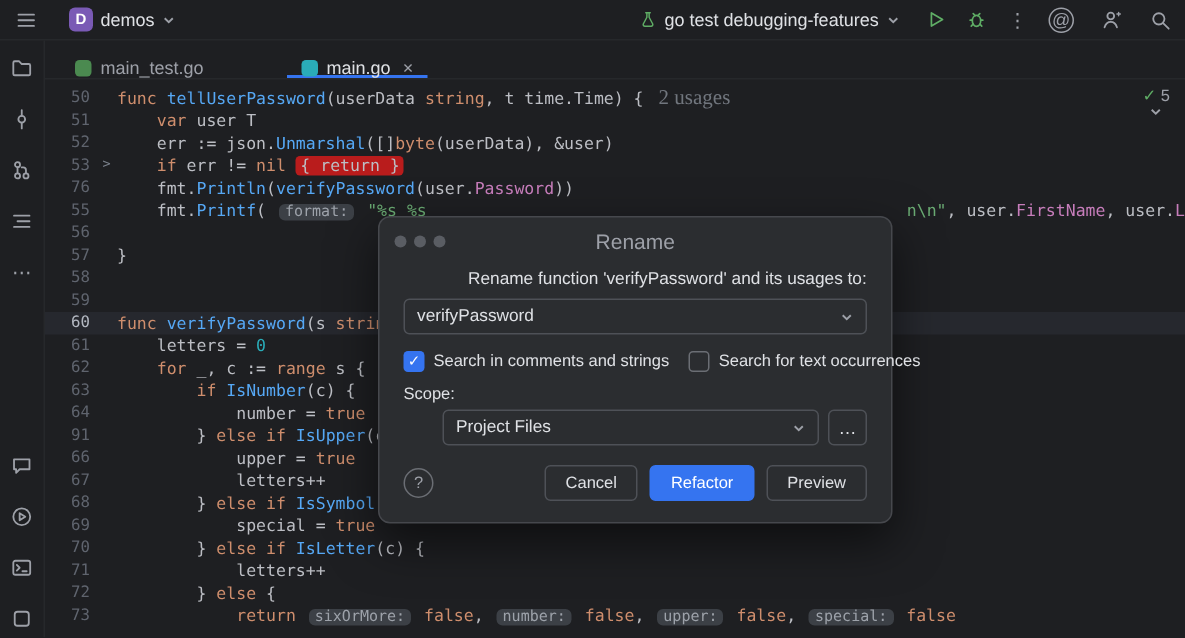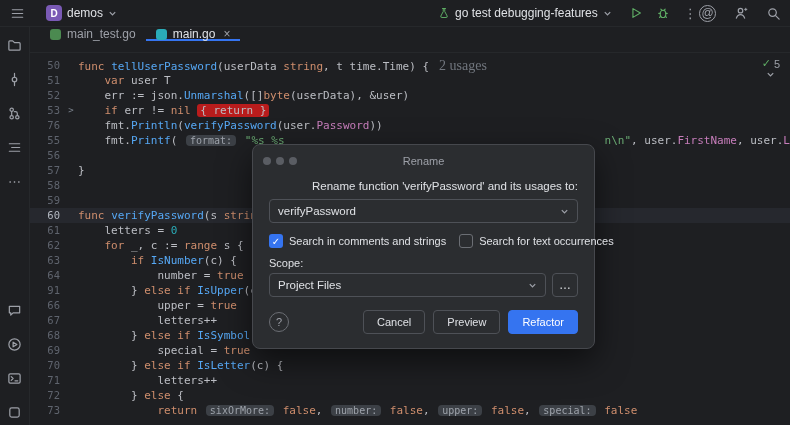--- a/index.html
+++ b/index.html
@@ -9,34 +9,34 @@
   svg { display:block; }
   .ico { stroke:#9da0a8; fill:none; stroke-width:1.3; stroke-linecap:round; stroke-linejoin:round; }
   .ico-green { stroke:#5fad65; }
 
   
   .titlebar { height:27px; display:flex; align-items:center; padding:0 8px; position:relative; border-bottom:1px solid #26282b; }
   .tb-chip { display:flex; align-items:center; gap:5px; padding:3px 6px; border-radius:6px; color:#dfe1e5; cursor:default; }
   .proj-badge { width:16px; height:16px; border-radius:4px; background:#7a5ab5; color:#fff; font-size:10px; font-weight:bold; display:flex; align-items:center; justify-content:center; }
   .chev { width:9px; height:9px; }
   .chev path { stroke:#9da0a8; fill:none; stroke-width:1.4; }
-  .run-group { position:absolute; left:432px; top:0; height:100%; display:flex; align-items:center; gap:9px; }
+  .run-group { position:absolute; left:420px; top:0; height:100%; display:flex; align-items:center; gap:9px; }
   .kebab { color:#9da0a8; font-size:13px; padding:0 3px; }
   .right-group { position:absolute; right:8px; top:0; height:100%; display:flex; align-items:center; gap:15px; }
   .at-badge { color:#9da0a8; font-size:12px; width:17px; height:17px; border:1px solid #9da0a8; border-radius:50%; display:flex; align-items:center; justify-content:center; }
 
   
   .main { display:flex; height:398px; }
   .rail { width:30px; border-right:1px solid #26282b; display:flex; flex-direction:column; align-items:center; padding:9px 0 4px; gap:16px; }
   .rail .spacer { flex:1; }
   .rail-btn { width:18px; height:18px; display:flex; align-items:center; justify-content:center; color:#9da0a8; }
   .content { flex:1; display:flex; flex-direction:column; min-width:0; }
 
   
-  .tabs { height:26px; display:flex; align-items:flex-start; padding-left:10px; border-bottom:1px solid #26282b; }
+  .tabs { height:26px; display:flex; align-items:flex-end; padding-left:10px; border-bottom:1px solid #26282b;gap:45px; }
   .tab { display:flex; align-items:center; gap:6px; padding:0 10px; color:#9da0a8; }
   .tab.active { color:#dfe1e5; box-shadow:inset 0 -2px 0 #3574f0; }
   .file-ico { width:11px; height:11px; border-radius:3px; }
   .file-ico.test { background:#4b8a50; }
   .file-ico.go { background:#2aacb8; }
   .tab-close { color:#9da0a8; font-size:12px; margin-left:2px; }
 
   
   .editor { flex:1; position:relative; font-family:"DejaVu Sans Mono", monospace; font-size:11px; padding-top:5px; overflow:hidden; }
   .line { display:flex; height:15px; line-height:15px; white-space:pre; }
@@ -58,31 +58,31 @@
 
   .inspections { position:absolute; top:4px; right:10px; display:flex; flex-direction:column; align-items:center; z-index:5; font-family:"Liberation Sans", sans-serif; }
   .insp-row { display:flex; align-items:center; gap:3px; font-size:11px; color:#9da0a8; }
   .insp-check { color:#5fad65; font-size:11px; }
 
   
   .dialog { position:absolute; left:252px; top:144px; width:343px; background:#2b2d30; border:1px solid #46484d; border-radius:8px; box-shadow:0 12px 32px rgba(0,0,0,.55); z-index:10; }
   .dlg-titlebar { position:relative; height:22px; display:flex; align-items:center; justify-content:center; margin-top:5px; }
   .dots { position:absolute; left:10px; display:flex; gap:5px; }
   .dot { width:8px; height:8px; border-radius:50%; background:#5a5d63; }
-  .dlg-title { color:#9da0a8; font-size:11px; }
+  .dlg-title { color:#9da0a8; font-size:14px; }
   .dlg-body { padding:8px 16px 0; }
   .prompt { font-size:11.5px; margin-bottom:7px;padding-left:43px; }
   .combo { height:24px; border:1px solid #4e5157; border-radius:4px; background:#2b2d30; display:flex; align-items:center; justify-content:space-between; padding:0 8px; font-size:11.5px; }
   .cb-row { display:flex; align-items:center; gap:13px; margin:11px 0 9px; }
   .cb { display:flex; align-items:center; gap:6px; font-size:11px; white-space:nowrap; }
   .box { width:14px; height:14px; border-radius:3px; flex:none; display:flex; align-items:center; justify-content:center; }
   .box.on { background:#3574f0; color:#fff; font-size:10px; }
   .box.off { border:1px solid #6b6e74; }
   .scope-label { font-size:11px; margin:2px 0 4px; }
-  .scope-row { display:flex; gap:6px; align-items:center; }
+  .scope-row { display:flex; gap:6px; align-items:center;margin-left:26px; }
   .scope-row .combo { flex:1; }
   .more-btn { width:26px; height:24px; border:1px solid #4e5157; border-radius:4px; display:flex; align-items:center; justify-content:center; color:#dfe1e5; font-size:12px; }
   .dlg-footer { display:flex; align-items:center; gap:8px; padding:13px 16px 14px; }
   .help { width:20px; height:20px; border:1px solid #6b6e74; border-radius:50%; display:flex; align-items:center; justify-content:center; color:#9da0a8; font-size:11px; }
   .foot-spacer { flex:1; }
   .btn { height:24px; padding:0 13px; border:1px solid #4e5157; border-radius:4px; background:transparent; color:#dfe1e5; font-size:11px; display:flex; align-items:center; font-family:"Liberation Sans", sans-serif; }
   .btn.primary { background:#3574f0; border-color:#3574f0; color:#fff; }
 </style>
 </head>
 <body>
@@ -285,16 +285,16 @@
             <path d="M2 3.5l3 3 3-3"></path>
           </svg>
       </div>
       <div class="more-btn">…</div>
     </div>
   </div>
   <div class="dlg-footer">
     <span class="help">?</span>
     <span class="foot-spacer"></span>
     <div class="btn">Cancel</div>
+    <div class="btn primary">Refactor</div>
     <div class="btn">Preview</div>
-    <div class="btn primary">Refactor</div>
   </div>
 </div>
 
 </body></html>

